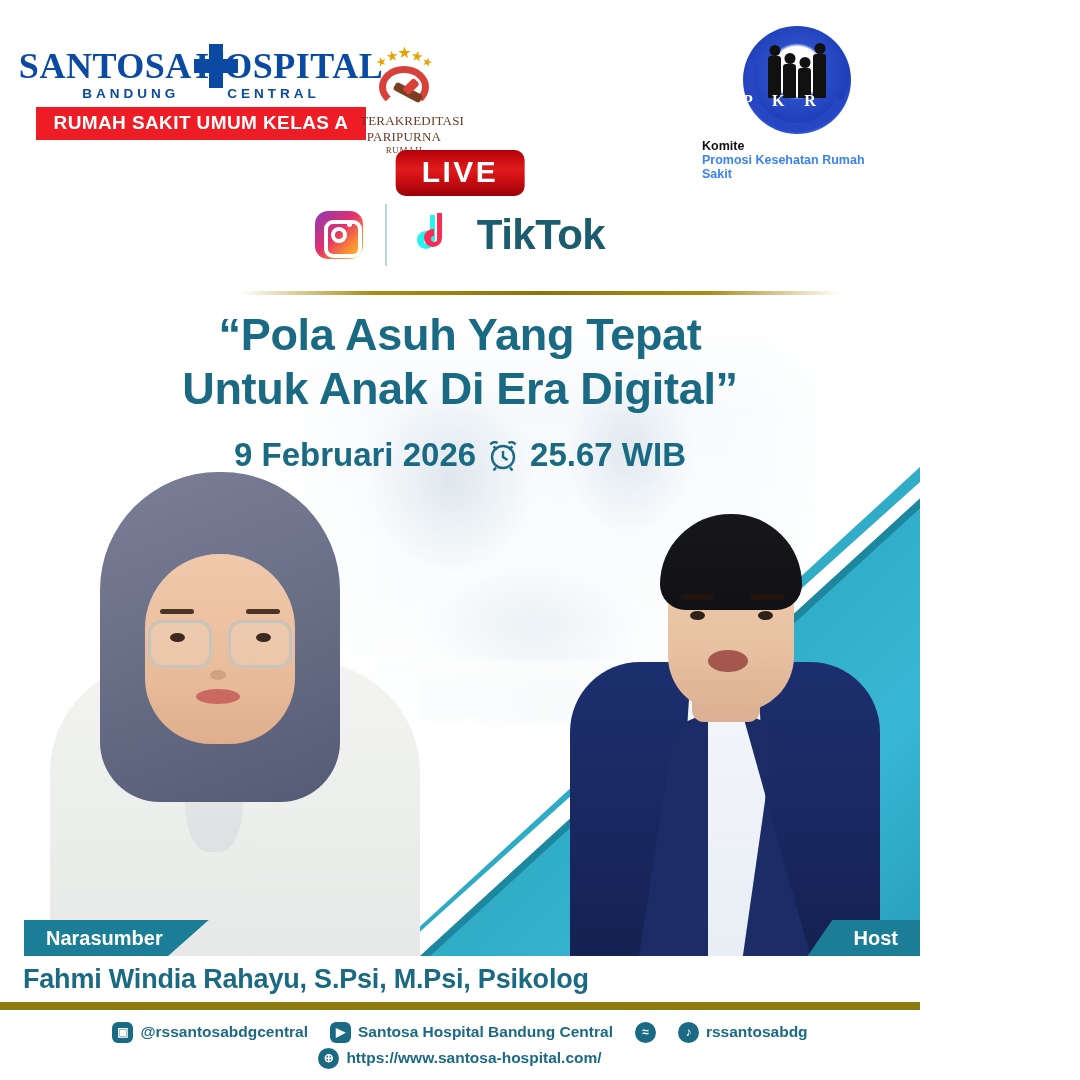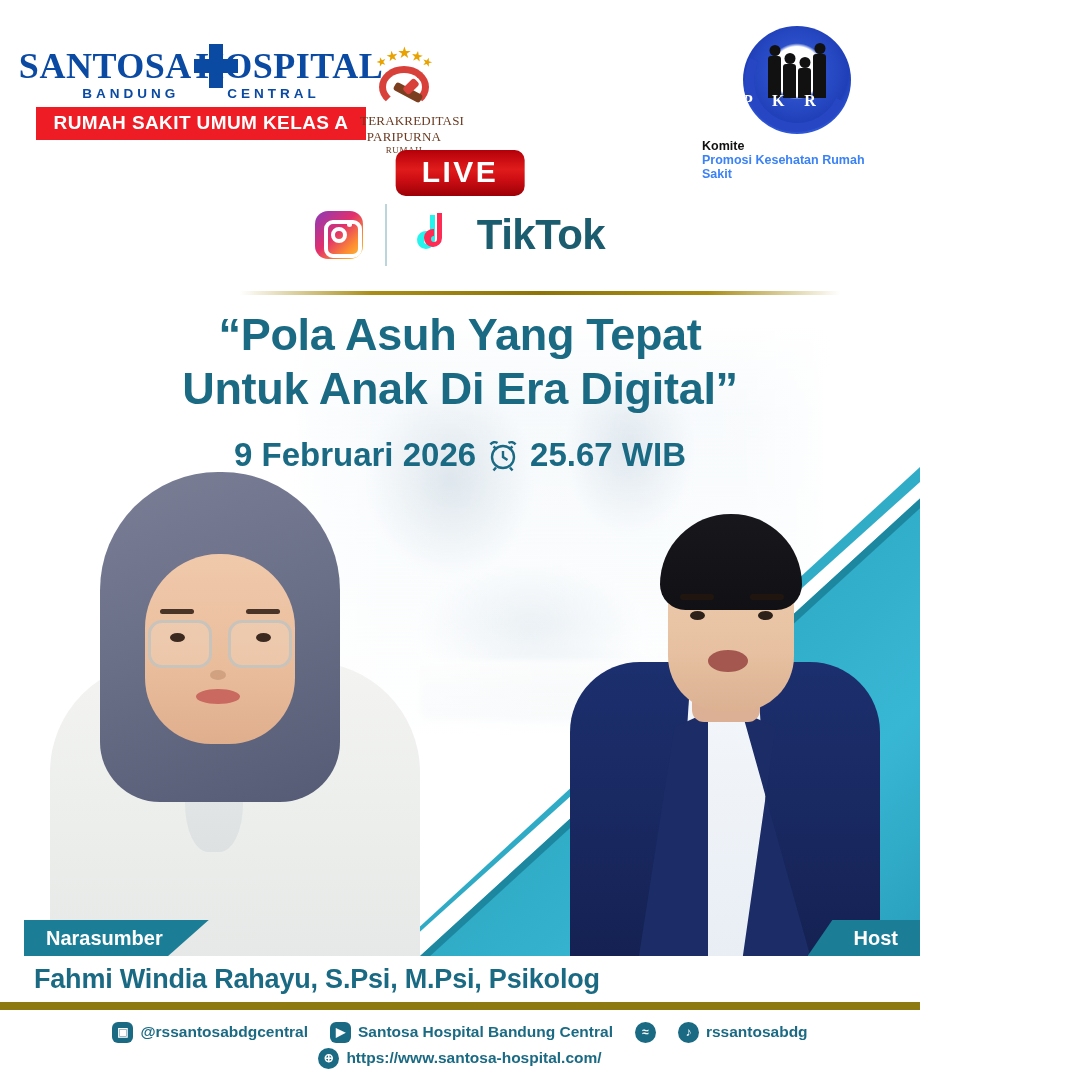--- a/index.html
+++ b/index.html
@@ -267,21 +267,21 @@
   .tag-narasumber {
     left: 0; padding: 0 46px 0 22px;
     clip-path: polygon(0 0, 100% 0, 78% 100%, 0 100%);
     margin-left: 24px;
   }
   .tag-host {
     right: 0; padding: 0 22px 0 46px;
     clip-path: polygon(22% 0, 100% 0, 100% 100%, 0 100%);
   }
   .namerow {
-    position:absolute; left:16px; right:0; top: 36px; height: 46px;
+    position:absolute; left:5px; right:0; top: 36px; height: 46px;
     background:#ffffff; display:flex; align-items:center; justify-content:space-between;
     padding: 0 18px;
   }
   .name {
     color:#1b6a84; font-weight:700; font-size: 27px; letter-spacing:-.2px; white-space:nowrap;
   }
 
   
   .gold-bar { position:absolute; left:0; right:0; bottom: 70px; height: 8px; background:#8d7a10; }
   .footer {

